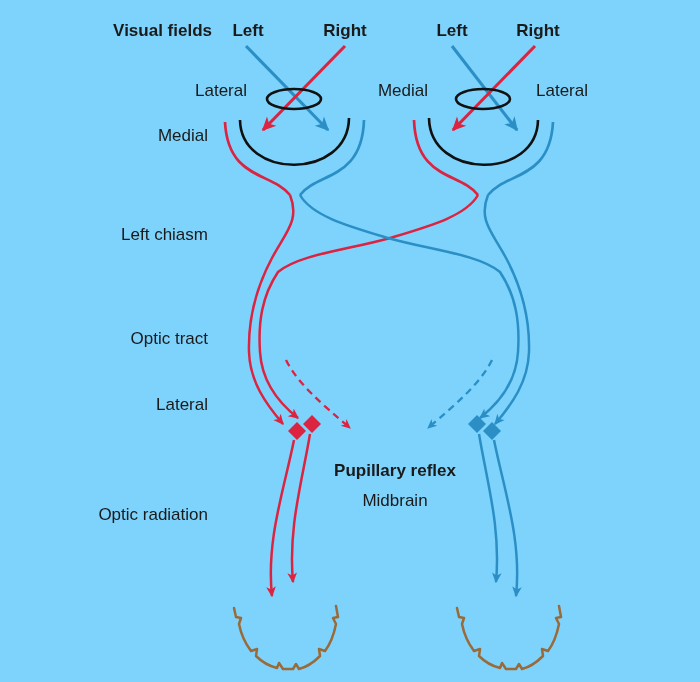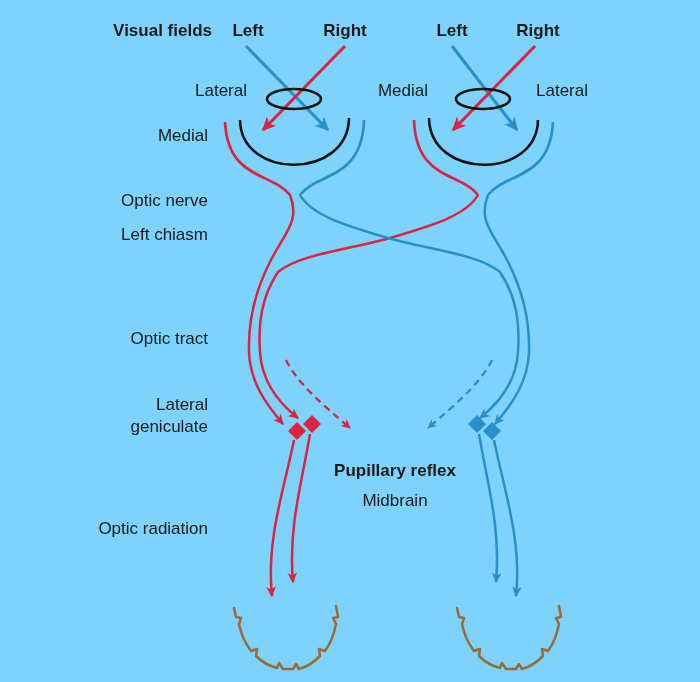--- a/index.html
+++ b/index.html
@@ -160,26 +160,24 @@
   <div class="lbl lbl-bold lbl-center" style="left:248px; top:20px;">Left</div>
   <div class="lbl lbl-bold lbl-center" style="left:345px; top:20px;">Right</div>
   <div class="lbl lbl-bold lbl-center" style="left:452px; top:20px;">Left</div>
   <div class="lbl lbl-bold lbl-center" style="left:538px; top:20px;">Right</div>
 
   <div class="lbl lbl-right" style="left:247px; top:80px;">Lateral</div>
   <div class="lbl lbl-center" style="left:403px; top:80px;">Medial</div>
   <div class="lbl" style="left:536px; top:80px;">Lateral</div>
 
   <div class="lbl lbl-right" style="left:208px; top:125px;">Medial</div>
-  <div class="lbl lbl-right" style="left:208px; top:190px;">Optic nerve</div>
   <div class="lbl lbl-right" style="left:208px; top:224px;">Left chiasm</div>
   <div class="lbl lbl-right" style="left:208px; top:328px;">Optic tract</div>
-  <div class="lbl lbl-right" style="left:208px; top:518px;">Optic radiation</div>
+  <div class="lbl lbl-right" style="left:208px; top:504px;">Optic radiation</div>
 
   <div style="position:absolute; left:208px; top:394px; width:150px; transform:translateX(-100%); text-align:right;">
     <div class="lbl" style="position:static; text-align:right;">Lateral</div>
-    <div class="lbl" style="position:static; text-align:right;">geniculate</div>
   </div>
 
   <div class="lbl lbl-center" style="left:395px; top:460px;font-weight:bold;">Pupillary reflex</div>
   <div class="lbl lbl-center" style="left:395px; top:490px;">Midbrain</div>
 
 </div>
 
 </body></html>

